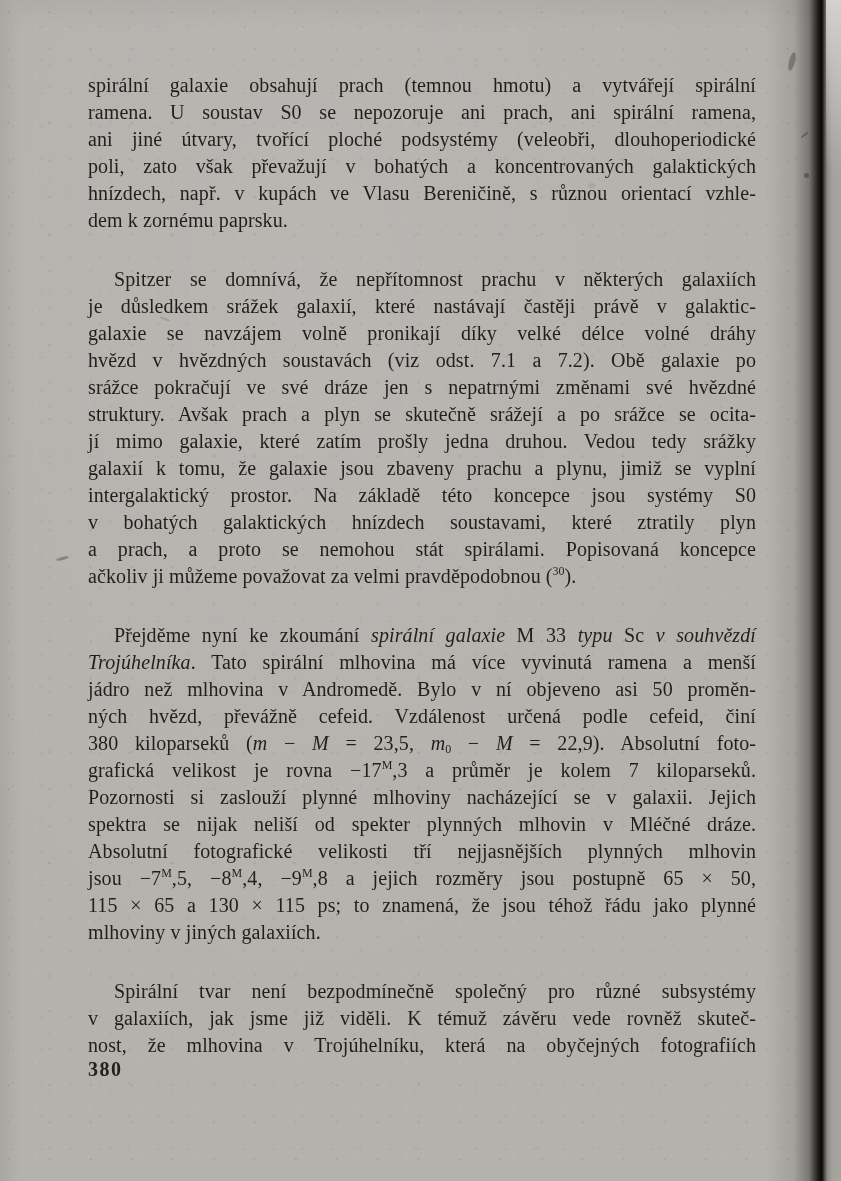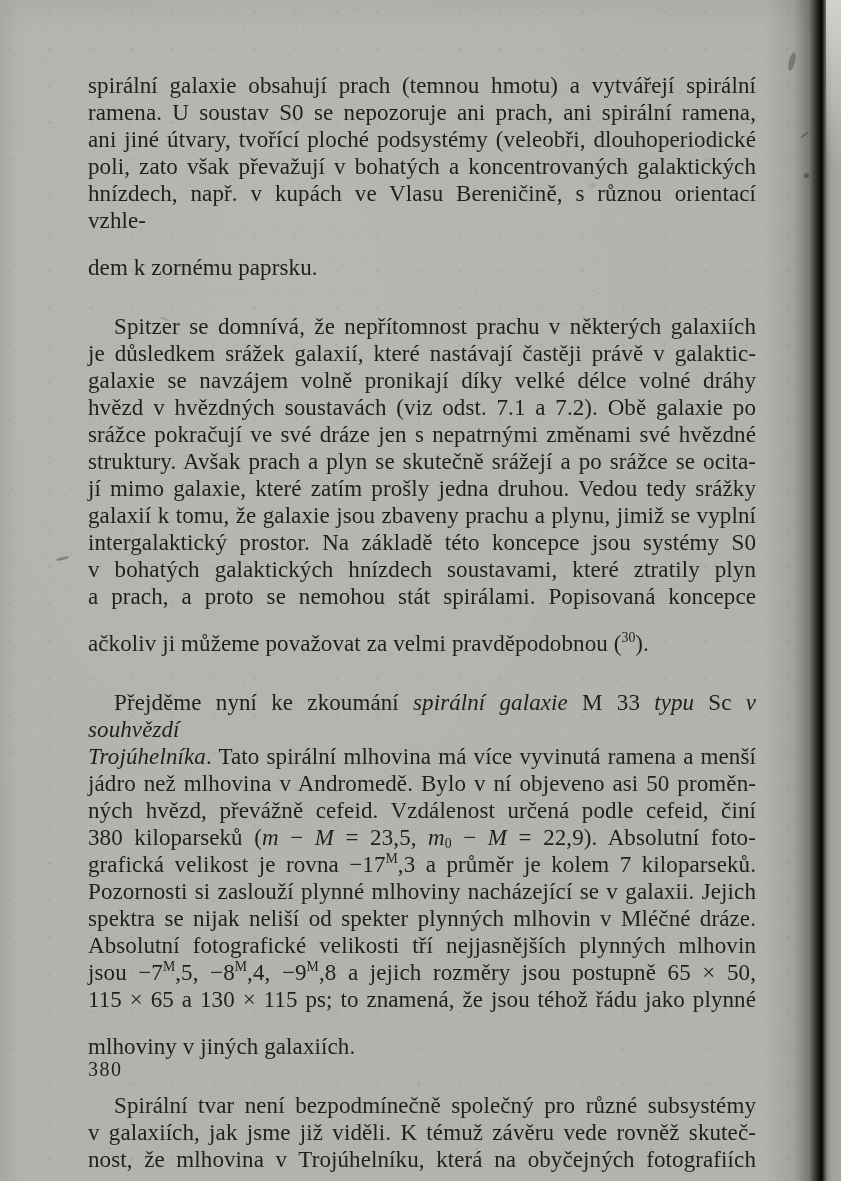--- a/index.html
+++ b/index.html
@@ -42,33 +42,33 @@
   .speck { position:absolute; background:rgba(58,55,51,0.55); border-radius:50%; pointer-events:none; }
   .speck.s1 { left:789px; top:52px;  width:6px;  height:19px; transform:rotate(14deg);  opacity:.7; }
   .speck.s2 { left:800px; top:134px; width:9px;  height:2px;  transform:rotate(-38deg); opacity:.8; }
   .speck.s3 { left:804px; top:173px; width:5px;  height:5px;  opacity:.85; }
   .speck.s4 { left:56px;  top:557px; width:13px; height:3px;  transform:rotate(-14deg); opacity:.7; }
   .speck.s5 { left:160px; top:318px; width:10px; height:1.5px; transform:rotate(20deg); opacity:.35; }
   .speck.s6 { left:588px; top:183px; width:8px;  height:5px;  border-radius:50%; opacity:.18; }
 
   .text {
     position:absolute; left:88px; top:72px; width:668px;
-    font-size:23px; line-height:27px; color:#211f1c;
+    font-size:20px; line-height:27px; color:#211f1c;
     letter-spacing:0.1px;
   }
   .line { text-align:justify; text-align-last:justify; white-space:normal; }
-  .line.unjust { text-align-last:left;margin-top:20px; }
+  .line.unjust { text-align-last:left; }
   .line.indent { text-indent:26px;margin-top:32px; }
   .it { font-style:italic; }
   sup { font-size:0.60em; line-height:0; vertical-align:super; letter-spacing:0; }
   sub { font-size:0.60em; line-height:0; vertical-align:-0.25em; letter-spacing:0; }
 
   .pagenum {
     position:absolute; left:88px; top:1058px;
-    font-size:20px; font-weight:400; letter-spacing:1.5px; color:#24221f;
+    font-size:20px; font-weight:700; letter-spacing:1.5px; color:#24221f;
   }
 </style>
 </head>
 <body>
 
 <div class="page">
   <div class="grain"></div>
 
   <div class="text">
       <div class="line"><span>spirální galaxie obsahují prach (temnou hmotu) a vytvářejí spirální</span></div>

